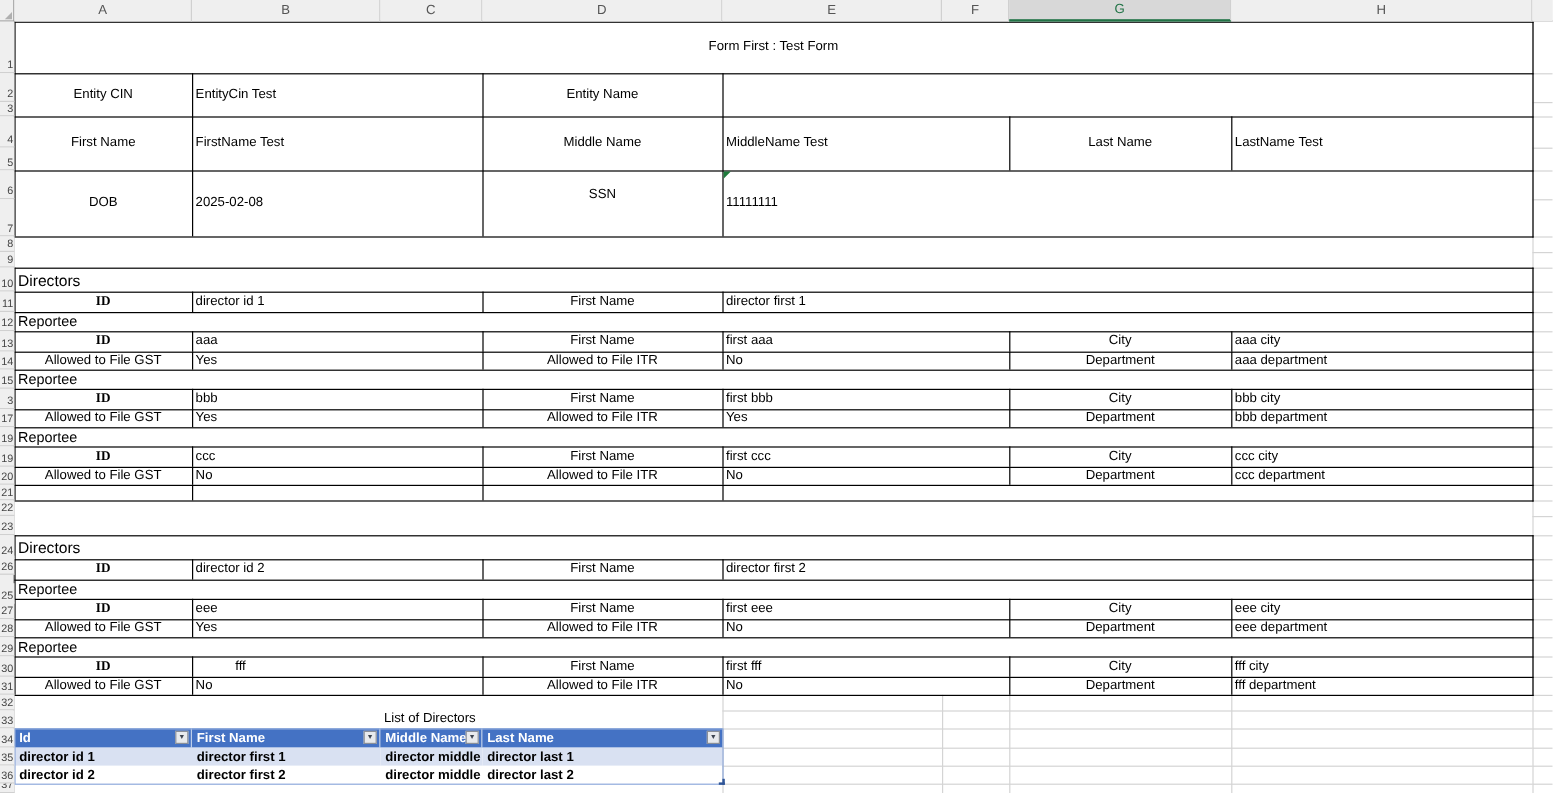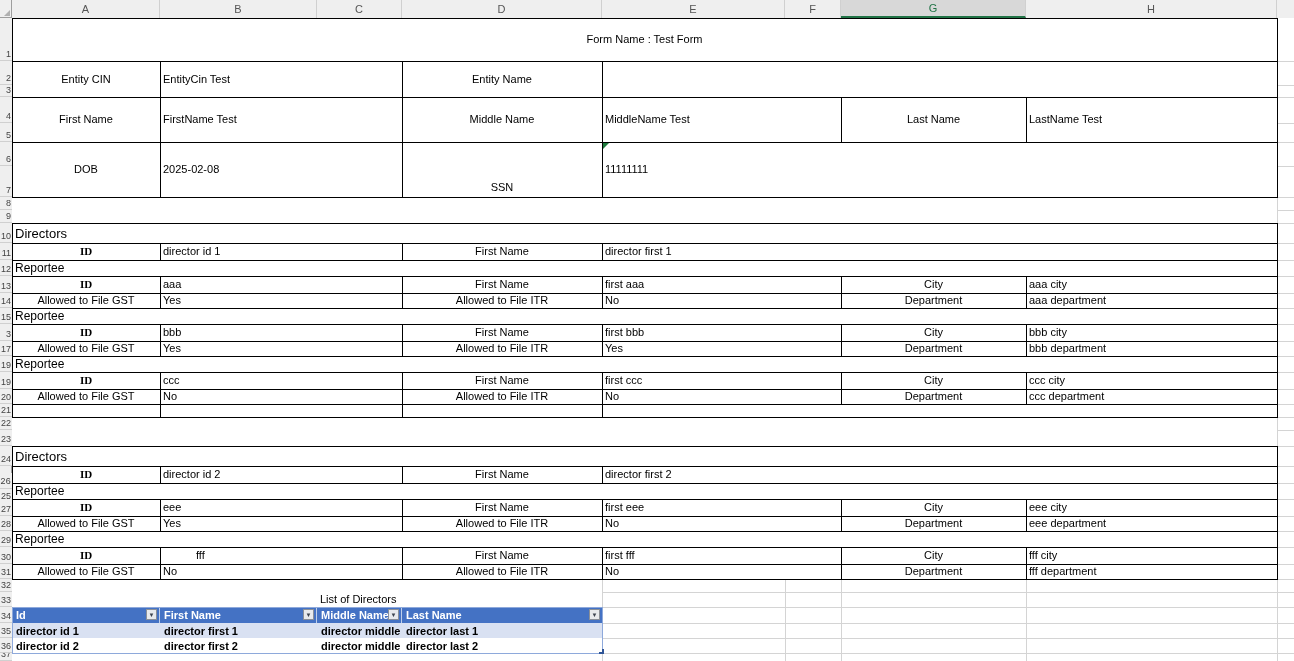--- a/index.html
+++ b/index.html
@@ -271,36 +271,36 @@
       <div class="bl" style="left: 160px; top: 564px; width: 1px; height: 15px;"></div>
       <div class="bl" style="left: 402px; top: 564px; width: 1px; height: 15px;"></div>
       <div class="bl" style="left: 602px; top: 564px; width: 1px; height: 15px;"></div>
       <div class="bl" style="left: 841px; top: 564px; width: 1px; height: 15px;"></div>
       <div class="bl" style="left: 1026px; top: 564px; width: 1px; height: 15px;"></div>
       <div class="bl" style="left: 12px; top: 579px; width: 1266px; height: 1px;"></div>
       <div class="bl" style="left: 12px; top: 446px; width: 1px; height: 133px;"></div>
       <div class="bl" style="left: 1277px; top: 446px; width: 1px; height: 134px;"></div>
     </div>
 
-  <div class="cell lbl" style="left:12px;top:18px;width:1265px;height:43px">Form Name : Test Form</div>
+  <div class="cell lbl" style="left:12px;top:18px;width:1265px;height:43px">Form First : Test Form</div>
 
   <div class="cell lbl" style="left:12px;top:61px;width:148px;height:36px">Entity CIN</div>
   <div class="cell val" style="left:160px;top:61px;width:242px;height:36px">EntityCin Test</div>
   <div class="cell lbl" style="left:402px;top:61px;width:200px;height:36px">Entity Name</div>
 
   <div class="cell lbl" style="left:12px;top:97px;width:148px;height:45px">First Name</div>
   <div class="cell val" style="left:160px;top:97px;width:242px;height:45px">FirstName Test</div>
   <div class="cell lbl" style="left:402px;top:97px;width:200px;height:45px">Middle Name</div>
   <div class="cell val" style="left:602px;top:97px;width:239px;height:45px">MiddleName Test</div>
   <div class="cell lbl" style="left:841px;top:97px;width:185px;height:45px">Last Name</div>
   <div class="cell val" style="left:1026px;top:97px;width:251px;height:45px">LastName Test</div>
 
   <div class="cell lbl" style="left:12px;top:142px;width:148px;height:55px">DOB</div>
   <div class="cell val" style="left:160px;top:142px;width:242px;height:55px">2025-02-08</div>
-  <div class="cell lbl" style="left:402px;top:160px;width:200px;height:55px">SSN</div>
+  <div class="cell lbl" style="left:402px;top:135px;width:200px;height:55px">SSN</div>
   <div class="cell val" style="left:602px;top:142px;width:675px;height:55px">11111111</div>
   <div id="err-tri"></div>
 
   <div class="cell val" style="left:317px;top:592px;width:285px;height:15px">List of Directors</div>
 
   <div class="th" style="left: 12px; top: 607px; width: 148px; background: rgb(68, 114, 196);">
     <span>Id</span>
     <div class="fbtn">
       <span>▼</span>
       </div>
@@ -363,21 +363,21 @@
     <div class="rowhdr" style="top: 324px; height: 17px;">3</div>
     <div class="rowhdr" style="top: 341px; height: 15px;">17</div>
     <div class="rowhdr" style="top: 356px; height: 16px;">19</div>
     <div class="rowhdr" style="top: 372px; height: 17px;">19</div>
     <div class="rowhdr" style="top: 389px; height: 15px;">20</div>
     <div class="rowhdr" style="top: 404px; height: 13px;">21</div>
     <div class="rowhdr" style="top: 417px; height: 13px;">22</div>
     <div class="rowhdr" style="top: 430px; height: 16px;">23</div>
     <div class="rowhdr" style="top: 446px; height: 20px;">24</div>
     <div class="rowhdr" style="top: 466px; height: 17px; margin-top: 20px;">25</div>
-    <div class="rowhdr" style="top: 473px; height: 16px; font-family: Liberation Mono, monospace;">26</div>
+    <div class="rowhdr" style="top: 463px; height: 16px;">26</div>
     <div class="rowhdr" style="top: 499px; height: 17px;">27</div>
     <div class="rowhdr" style="top: 516px; height: 15px;">28</div>
     <div class="rowhdr" style="top: 531px; height: 16px;">29</div>
     <div class="rowhdr" style="top: 547px; height: 17px;">30</div>
     <div class="rowhdr" style="top: 564px; height: 15px;">31</div>
     <div class="rowhdr" style="top: 579px; height: 13px;">32</div>
     <div class="rowhdr" style="top: 592px; height: 15px;">33</div>
     <div class="rowhdr" style="top: 607px; height: 16px;">34</div>
     <div class="rowhdr" style="top: 623px; height: 15px;">35</div>
     <div class="rowhdr" style="top: 638px; height: 15px;">36</div>

